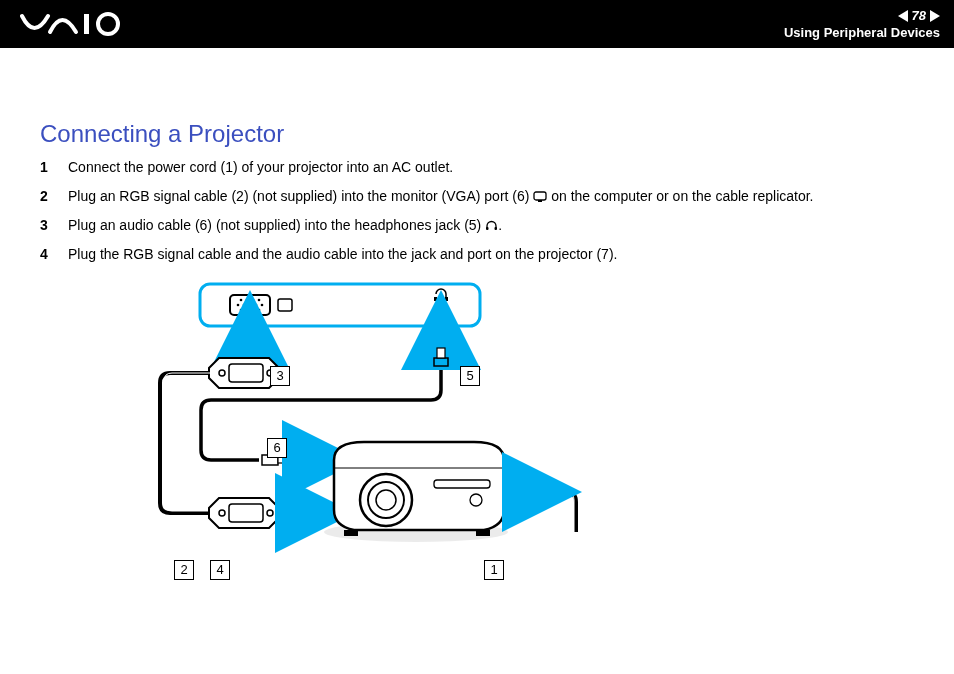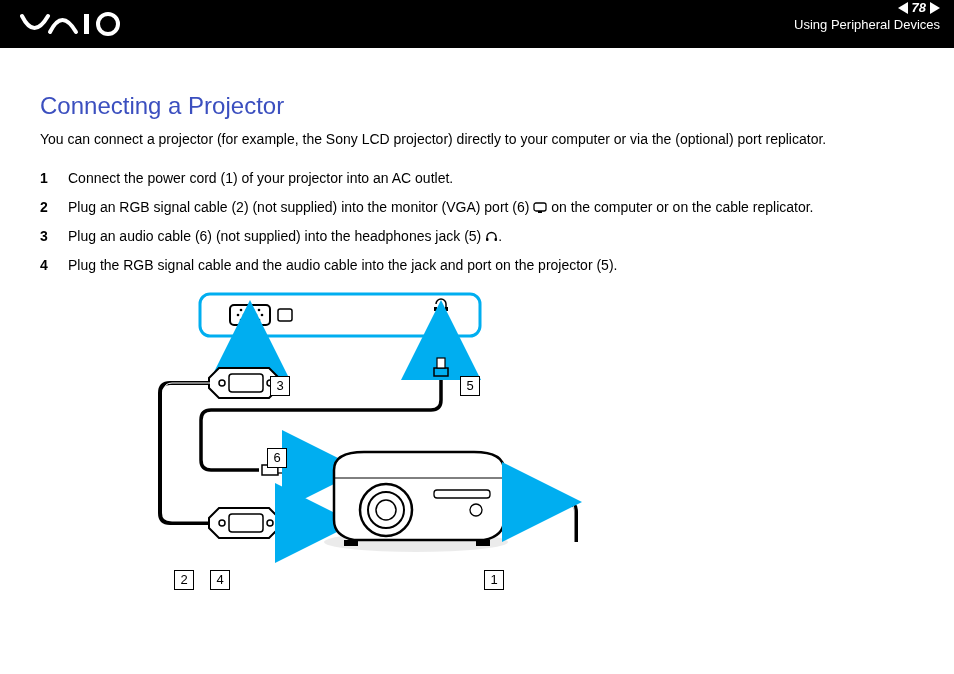--- a/index.html
+++ b/index.html
@@ -10,20 +10,21 @@
     background: #fff;
     color: #000;
     position: relative;
     overflow: hidden;
   }
   .topbar {
     height: 48px;
     background: #000;
     color: #fff;
     display: flex;
+    align-items: center;
     justify-content: space-between;
     padding: 0 14px 0 20px;
   }
   .logo {
     display: flex;
     align-items: center;
     gap: 2px;
   }
   .pagehead {
     display: flex;
@@ -41,24 +42,25 @@
   }
   .tri {
     width: 0; height: 0;
     border-top: 6px solid transparent;
     border-bottom: 6px solid transparent;
   }
   .tri-left { border-right: 10px solid #fff; }
   .tri-right { border-left: 10px solid #fff; }
   .section {
     font-size: 13px;
-    font-weight: normal;
+    font-weight: bold;
   }
   .content {
     padding: 44px 40px 0 40px;
+    margin-top: 28px;
   }
   h1 {
     color: #3b4fbf;
     font-weight: normal;
     font-size: 24px;
     margin-bottom: 10px;
   }
   .intro {
     font-size: 14px;
     line-height: 1.35;
@@ -126,40 +128,39 @@
       <span class="tri tri-left"></span>
       <span>78</span>
       <span class="tri tri-right"></span>
     </div>
     <div class="section">Using Peripheral Devices</div>
   </div>
 </div>
 
 <div class="content">
   <h1>Connecting a Projector</h1>
-  <p class="intro">You can connect a projector (for example, the Sony LCD projector) directly to your computer or via the (optional) port replicator.</p>
   <ol class="steps">
     <li>
       <span>Connect the power cord (1) of your projector into an AC outlet.</span>
     </li>
     <li>
       <span>Plug an RGB signal cable (2) (not supplied) into the monitor (VGA) port (6) </span><svg class="inline-icon" width="14" height="12" viewBox="0 0 14 12">
           <rect x="1" y="1" width="12" height="8" rx="2" fill="none" stroke="#000" stroke-width="1.3"></rect>
           <rect x="5" y="9" width="4" height="2" fill="#000"></rect>
         </svg><span> on the computer or on the cable replicator.</span>
     </li>
     <li>
       <span>Plug an audio cable (6) (not supplied) into the headphones jack (5) </span><svg class="inline-icon" width="13" height="13" viewBox="0 0 13 13">
           <path d="M2 9 V7 a4.5 4.5 0 0 1 9 0 V9" fill="none" stroke="#000" stroke-width="1.3"></path>
           <rect x="1" y="8" width="2.5" height="3" rx="1" fill="#000"></rect>
           <rect x="9.5" y="8" width="2.5" height="3" rx="1" fill="#000"></rect>
         </svg><span>.</span>
     </li>
     <li>
-      <span>Plug the RGB signal cable and the audio cable into the jack and port on the projector (5).</span>
+      <span>Plug the RGB signal cable and the audio cable into the jack and port on the projector (7).</span>
     </li>
   </ol>
 
   <div class="diagram">
     <svg width="540" height="310" viewBox="0 0 540 310">
 
       <defs>
         <marker id="arrB" viewBox="0 0 10 10" refX="5" refY="5" markerWidth="8" markerHeight="8" orient="auto-start-reverse">
           <path d="M0 0 L10 5 L0 10 Z" fill="#00aef0"></path>
         </marker>

